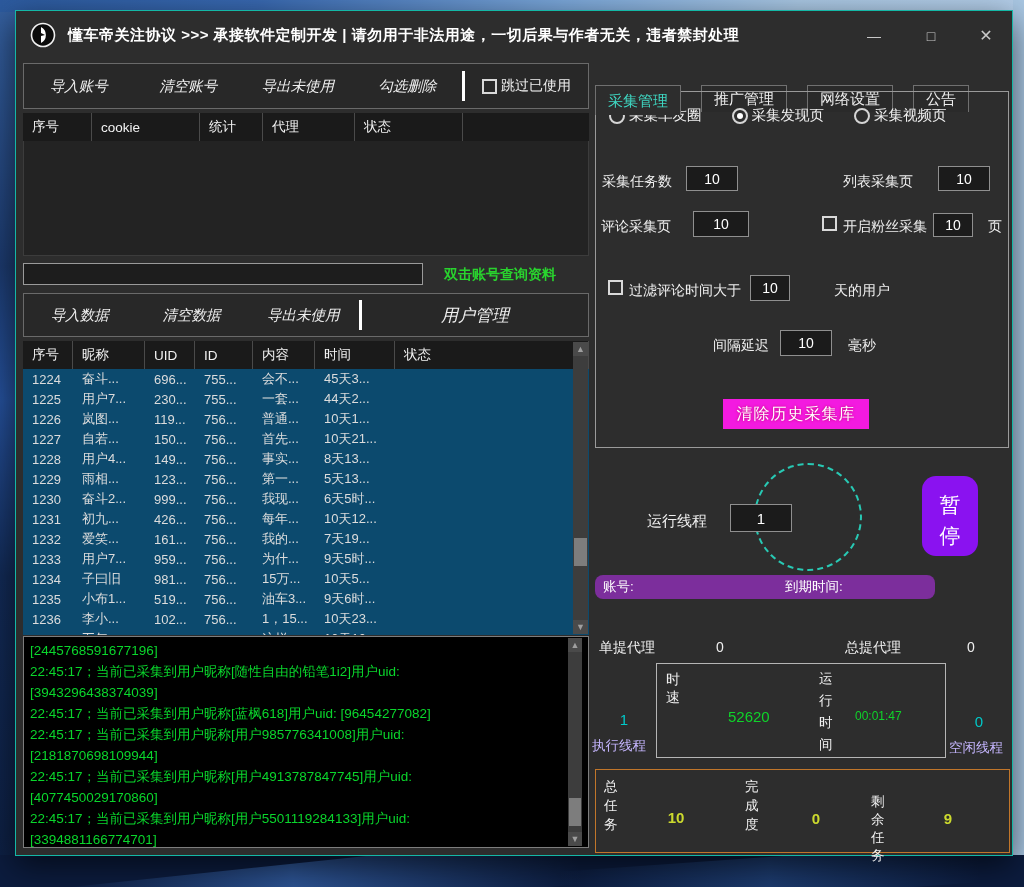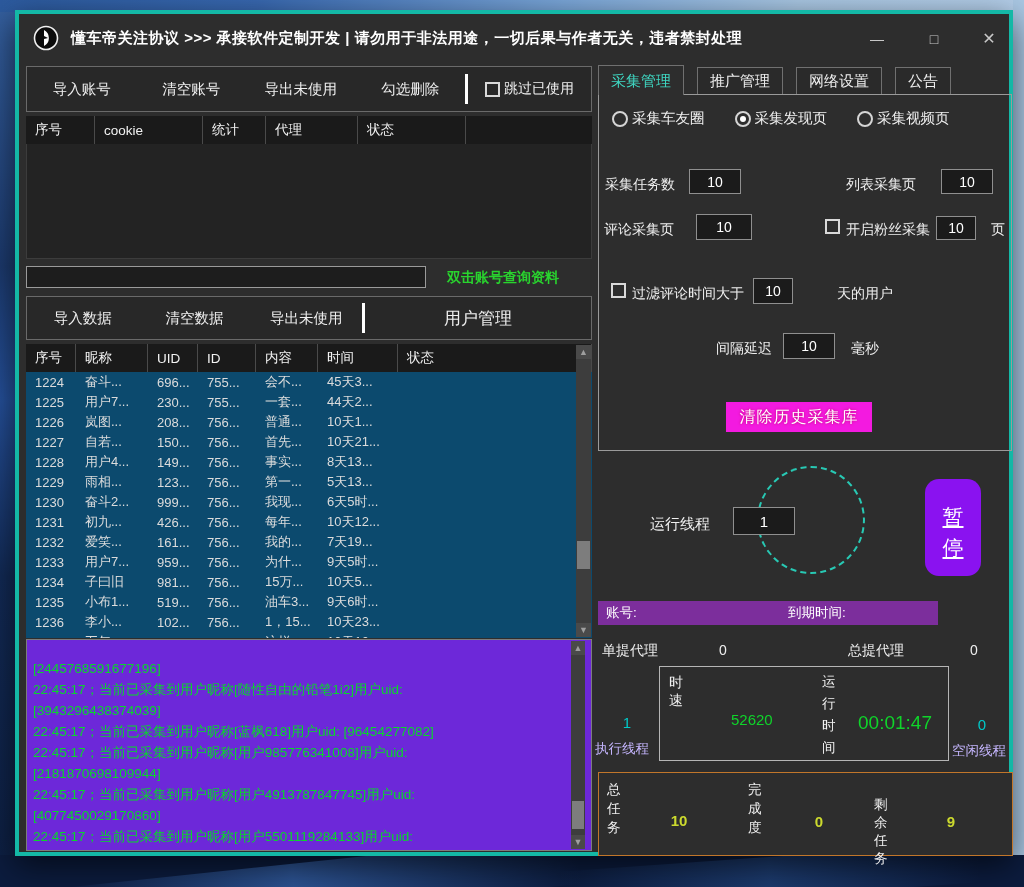--- a/index.html
+++ b/index.html
@@ -13,38 +13,38 @@
   .wp-left { position:absolute; top:0; left:0; width:16px; bottom:0;
     background:linear-gradient(180deg,#35609f,#1c3a6e 30%,#25509a 45%,#122a55 65%,#0d1f42); }
   .wp-bottom { position:absolute; left:0; right:0; bottom:0; height:32px; background:#0c1c3e; overflow:hidden; }
   .streak1 { position:absolute; left:60px; top:6px; width:520px; height:50px; transform:rotate(-6deg);
     background:linear-gradient(90deg,transparent,#3a6ab5 45%,transparent); opacity:.7; }
   .streak2 { position:absolute; left:560px; top:2px; width:420px; height:40px; transform:rotate(-4deg);
     background:linear-gradient(90deg,transparent,#2d5causal 50%,transparent); background:linear-gradient(90deg,transparent,#2d5a9e 50%,transparent); opacity:.5; }
 
   
   .window { position:absolute; left:15px; top:10px; width:998px; height:846px;
-    background:#2d2d2d; border:4px solid #14b8a6; box-shadow:0 10px 30px rgba(0,0,0,.6);
+    background:#2d2d2d; border:1px solid #14b8a6; box-shadow:0 10px 30px rgba(0,0,0,.6);
     color:#e6e6e6; font-size:13px; }
   .window > * { position:absolute; }
 
   .titlebar { left:0; top:0; right:0; height:48px; }
   .logo { position:absolute; left:14px; top:11px; width:26px; height:26px; }
   .title { position:absolute; left:52px; top:15px; font-size:15px; font-weight:bold; color:#fff; letter-spacing:.5px; white-space:nowrap; }
   .win-btn { position:absolute; top:13px; width:26px; height:24px; color:#c8c8c8; font-size:14px;
     text-align:center; line-height:24px; cursor:default; }
   .btn-min { left:845px; } .btn-max { left:902px; } .btn-close { left:957px; font-size:16px; }
 
   .boxed { border:1px solid #6a6a6a; background:#282828; }
 
   
   .toolbar { display:flex; align-items:center; }
   .tb-zone { display:flex; height:100%; align-items:center; }
   .tbtn { flex:1; background:none; border:none; color:#f0f0f0; font-size:14.5px;
-    font-family:inherit; cursor:pointer; white-space:nowrap; }
+    font-family:inherit; cursor:pointer; white-space:nowrap;font-style:italic; }
   .vsep { width:3px; height:30px; background:#ffffff; }
   .cb { display:inline-block; width:15px; height:15px; border:2px solid #d9d9d9; background:transparent; }
   .cb-label { font-size:14px; color:#f0f0f0; margin-left:4px; }
 
   
   .thead { background:#1a1a1a; display:grid; align-items:center; }
   .grid1 { grid-template-columns:69px 108px 63px 92px 108px auto; }
   .grid2 { grid-template-columns:50px 72px 50px 58px 62px 80px auto; }
   .hcell { color:#f2f2f2; font-size:13.5px; padding-left:9px; border-right:1px solid #4a4a4a;
     height:100%; display:flex; align-items:center; }
@@ -59,25 +59,25 @@
   .sarrow { position:absolute; left:0; width:100%; height:14px; color:#9f9f9f; font-size:9px;
     text-align:center; line-height:14px; background:#4a4a4a; }
   .sthumb { position:absolute; left:1px; right:1px; background:#7d7d7d; }
 
   
   .search-input { background:#1d1d1d; border:1px solid #9a9a9a; color:#fff; padding:0 6px;
     font-size:13px; font-family:inherit; }
   .hint { color:#29d32e; font-size:14px; font-weight:bold; }
 
   
-  .logbox { background:#6d28d9; border:1px solid #7d7d7d; padding:18px 6px; overflow:hidden; }
+  .logbox { background:#000000; border:1px solid #7d7d7d; padding:3px 6px; overflow:hidden; }
   .logline { color:#0ad62c; font-size:13.5px; line-height:21px; white-space:nowrap; font-weight:500; }
 
   
-  .tabs { display:flex; gap:13px; align-items:center; }
+  .tabs { display:flex; gap:20px; align-items:flex-start;margin-top:23px; }
   .tab { height:27px; line-height:26px; padding:0 12px; background:#2a2a2a; border:1px solid #707070;
     border-bottom:none; font-size:15px; color:#ededed; cursor:pointer; white-space:nowrap; }
   .tab.selected { color:#3fd9c4; background:#2d2d2d; height:30px; line-height:29px; z-index:3; position:relative; }
   .groupbox { border:1px solid #9a9a9a; }
 
   .radio-item { display:inline-flex; align-items:center; }
   .rdot { width:16px; height:16px; border:2px solid #d5d5d5; border-radius:50%; display:inline-block; position:relative; }
   .rdot.checked::after { content:""; position:absolute; left:3px; top:3px; width:6px; height:6px;
     border-radius:50%; background:#fff; }
   .rlabel { font-size:14.5px; color:#f0f0f0; margin-left:4px; white-space:nowrap; }
@@ -190,21 +190,21 @@
         <div class="tcell">用户7...</div>
         <div class="tcell">230...</div>
         <div class="tcell">755...</div>
         <div class="tcell">一套...</div>
         <div class="tcell">44天2...</div>
         <div class="tcell"></div>
       </div>
       <div class="trow">
         <div class="tcell">1226</div>
         <div class="tcell">岚图...</div>
-        <div class="tcell">208...</div>
+        <div class="tcell">119...</div>
         <div class="tcell">756...</div>
         <div class="tcell">普通...</div>
         <div class="tcell">10天1...</div>
         <div class="tcell"></div>
       </div>
       <div class="trow">
         <div class="tcell">1227</div>
         <div class="tcell">自若...</div>
         <div class="tcell">150...</div>
         <div class="tcell">756...</div>
@@ -369,39 +369,39 @@
 
   <span class="flabel" style="left:697px;top:326px;">间隔延迟</span>
   <input class="num" style="left: 764px; top: 319px; width: 52px; height: 26px;" value="10">
   <span class="flabel" style="left:832px;top:326px;text-align:right;">毫秒</span>
 
   <button class="btn-clear" style="left:707px;top:388px;width:146px;height:30px;">清除历史采集库</button>
 
   <div class="run-circle" style="left:738px;top:452px;"></div>
   <span class="flabel" style="left:631px;top:501px;font-size:15px;">运行线程</span>
   <input class="num" style="left: 714px; top: 493px; width: 62px; height: 28px; font-size: 15px;" value="1">
-  <button class="btn-pause" style="left:906px;top:465px;width:56px;height:97px;text-decoration:underline;">
+  <button class="btn-pause" style="left:906px;top:465px;width:56px;height:80px;">
       <span class="vtxt">暂停</span>
     </button>
 
-  <div class="license-bar" style="left:579px;top:587px;width:340px;height:24px;">
+  <div class="license-bar" style="left:579px;top:564px;width:340px;height:24px;border-radius:8px;">
     <span style="position:absolute;left:8px;">账号:</span>
     <span style="position:absolute;left:190px;">到期时间:</span>
   </div>
 
   <span class="flabel" style="left:583px;top:628px;">单提代理</span>
   <span class="flabel" style="left:700px;top:628px;">0</span>
   <span class="flabel" style="left:829px;top:628px;">总提代理</span>
   <span class="flabel" style="left:951px;top:628px;">0</span>
 
   <div class="groupbox" style="left:640px;top:652px;width:290px;height:95px;border-color:#b5b5b5;"></div>
   <div class="vlabel" style="left:650px;top:660px;height:80px;display:flex;flex-direction:column;justify-content:space-between;font-size:14px;">时速</div>
   <span class="green" style="left:712px;top:697px;font-size:15px;">52620</span>
   <div class="vlabel" style="left:803px;top:657px;line-height:22px;">运行时间</div>
-  <span class="green" style="left:839px;top:698px;font-size:19px;">00:01:47</span>
+  <span class="green" style="left:839px;top:698px;font-size:12px;">00:01:47</span>
 
   <div class="cyan statnum" style="left:578px;top:700px;width:60px;">1</div>
   <span class="statlbl" style="left:576px;top:726px;">执行线程</span>
   <div class="cyan statnum" style="left:933px;top:702px;width:60px;">0</div>
   <span class="statlbl" style="left:933px;top:728px;">空闲线程</span>
 
   <div class="obox" style="left:579px;top:758px;width:415px;height:84px;"></div>
   <div class="vlabel" style="left:588px;top:766px;line-height:19px;">总任务</div>
   <div class="yellow statnum" style="left:640px;top:798px;width:40px;">10</div>
   <div class="vlabel" style="left:729px;top:766px;line-height:19px;">完成度</div>

